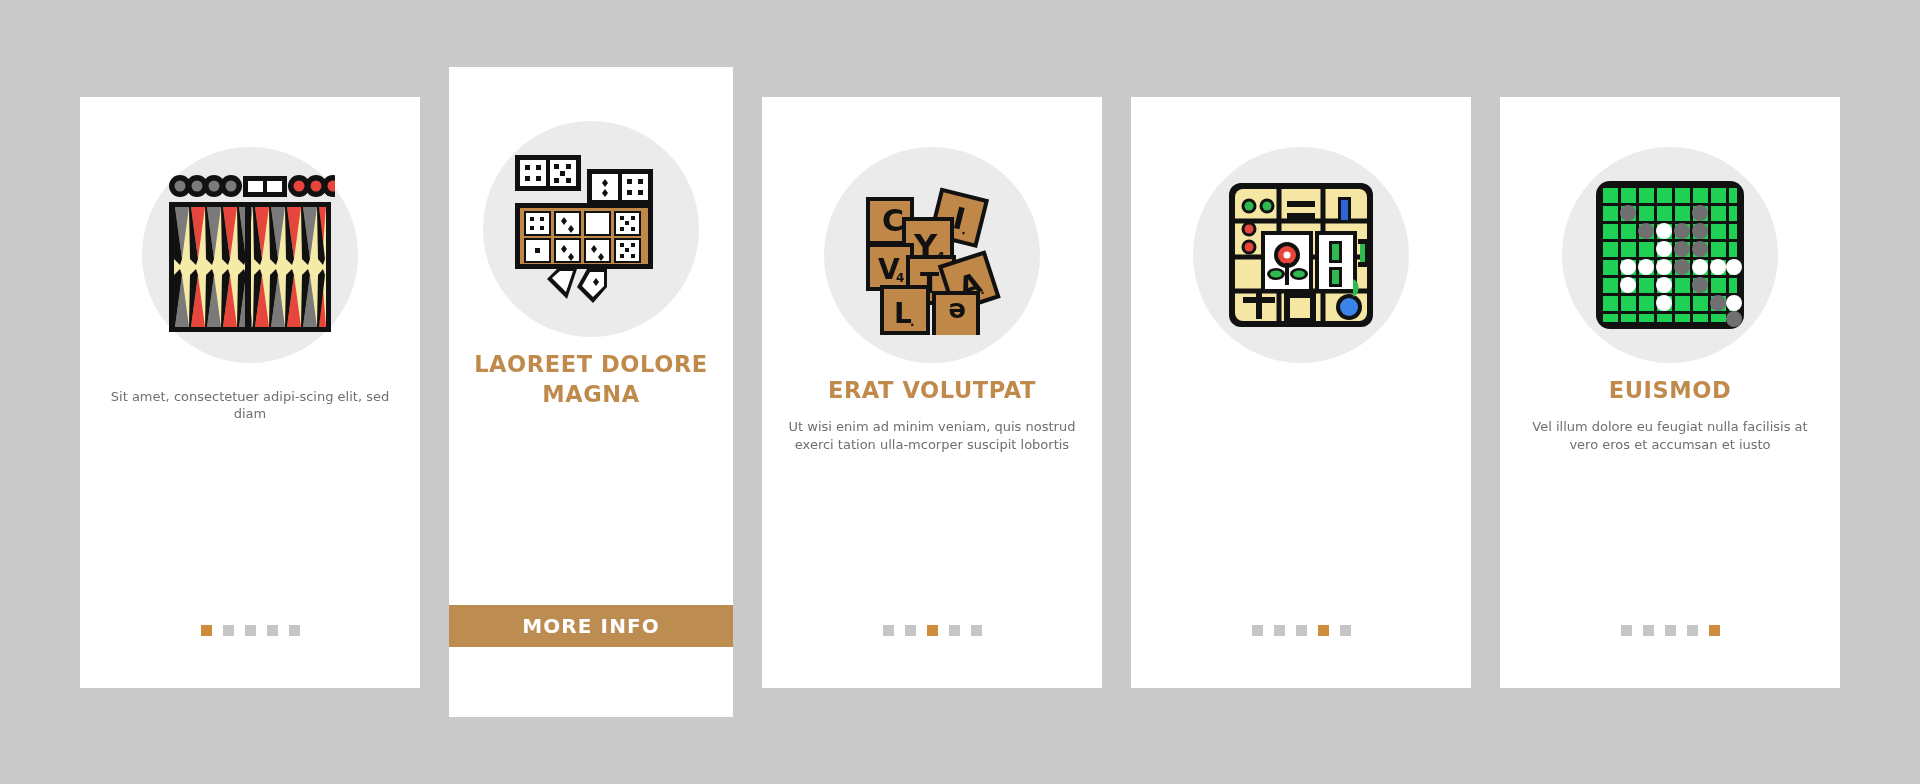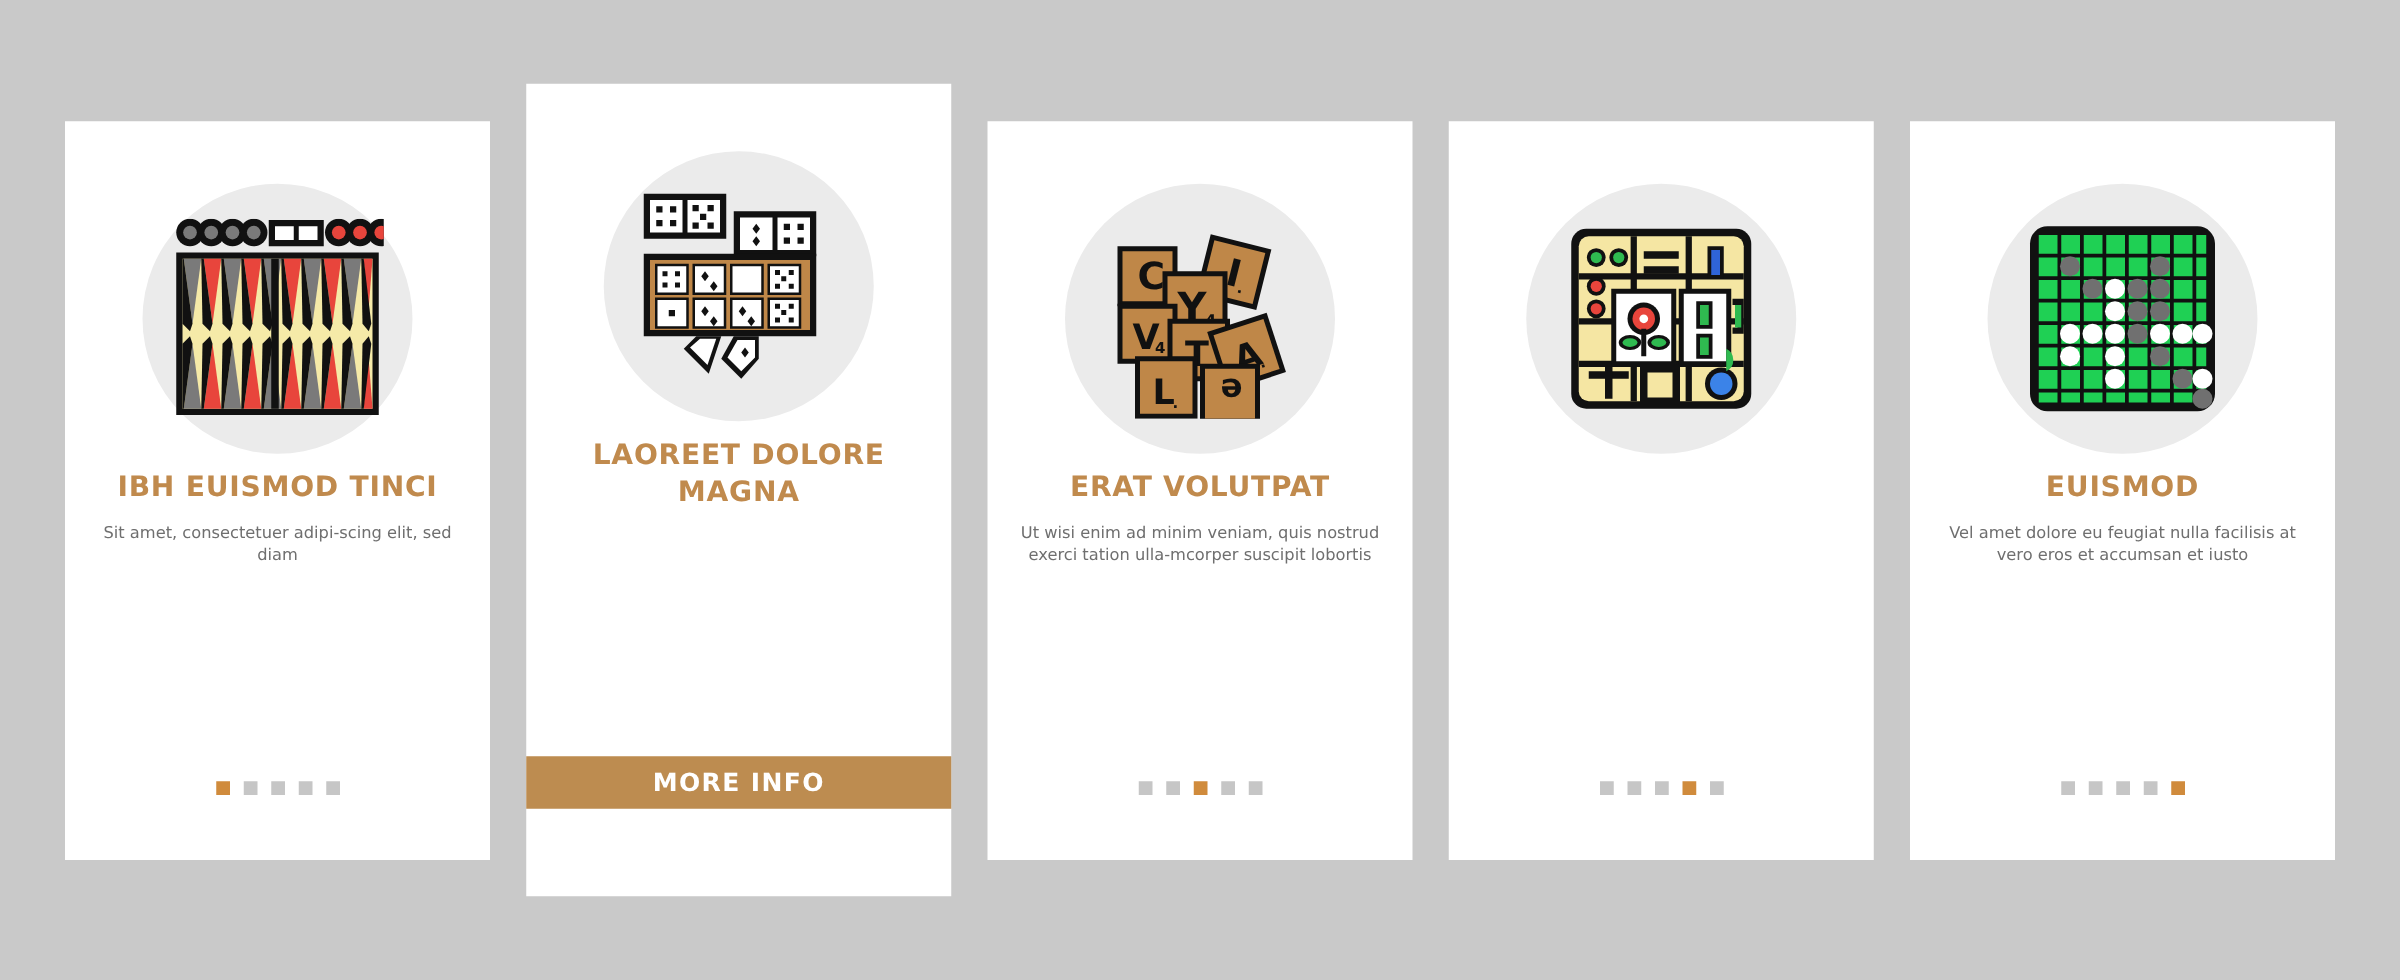--- a/index.html
+++ b/index.html
@@ -25,21 +25,21 @@
     width: 340px;
     height: 591px;
     background: #ffffff;
     display: flex;
     flex-direction: column;
     align-items: center;
     position: relative;
     flex: 0 0 auto;
   }
   .card.featured {
-    width: 340px;
+    width: 284px;
     height: 650px;
   }
 
   
   .icon-wrap {
     position: relative;
     width: 220px;
     height: 220px;
     margin-top: 48px;
     display: flex;
@@ -203,21 +203,20 @@
           <polygon points="120,152 122,152 129,100 127,94 121,100"></polygon>
           <polygon points="136,152 138,152 145,100 143,94 137,100"></polygon>
           <polygon points="152,152 154,152 160,100 158,94 153,100"></polygon>
           <polygon points="9,152 10,152 17,100 15,94 9,100"></polygon>
         </g>
 
         <rect x="80" y="32" width="6" height="120" fill="#111"></rect>
       </svg>
     </div>
     <div class="txt-block">
-      <div class="card-title">IBH EUISMOD TINCI</div>
       <div class="card-desc">Sit amet, consectetuer adipi-scing elit, sed diam</div>
     </div>
     <div class="dots">
       <span class="dot active"></span>
       <span class="dot"></span>
       <span class="dot"></span>
       <span class="dot"></span>
       <span class="dot"></span>
     </div>
   </div>
@@ -568,21 +567,21 @@
           <circle cx="106" cy="106" r="8" fill="#707070"></circle>
           <circle cx="70" cy="124" r="8" fill="#ffffff"></circle>
           <circle cx="124" cy="124" r="8" fill="#707070"></circle>
           <circle cx="140" cy="124" r="8" fill="#ffffff"></circle>
           <circle cx="140" cy="140" r="8" fill="#707070"></circle>
         </g>
       </svg>
     </div>
     <div class="txt-block">
       <div class="card-title">EUISMOD</div>
-      <div class="card-desc">Vel amet dolore eu feugiat nulla facilisis at vero eros et accumsan et iusto</div>
+      <div class="card-desc">Vel illum dolore eu feugiat nulla facilisis at vero eros et accumsan et iusto</div>
     </div>
     <div class="dots">
       <span class="dot"></span>
       <span class="dot"></span>
       <span class="dot"></span>
       <span class="dot"></span>
       <span class="dot active"></span>
     </div>
   </div>
 

